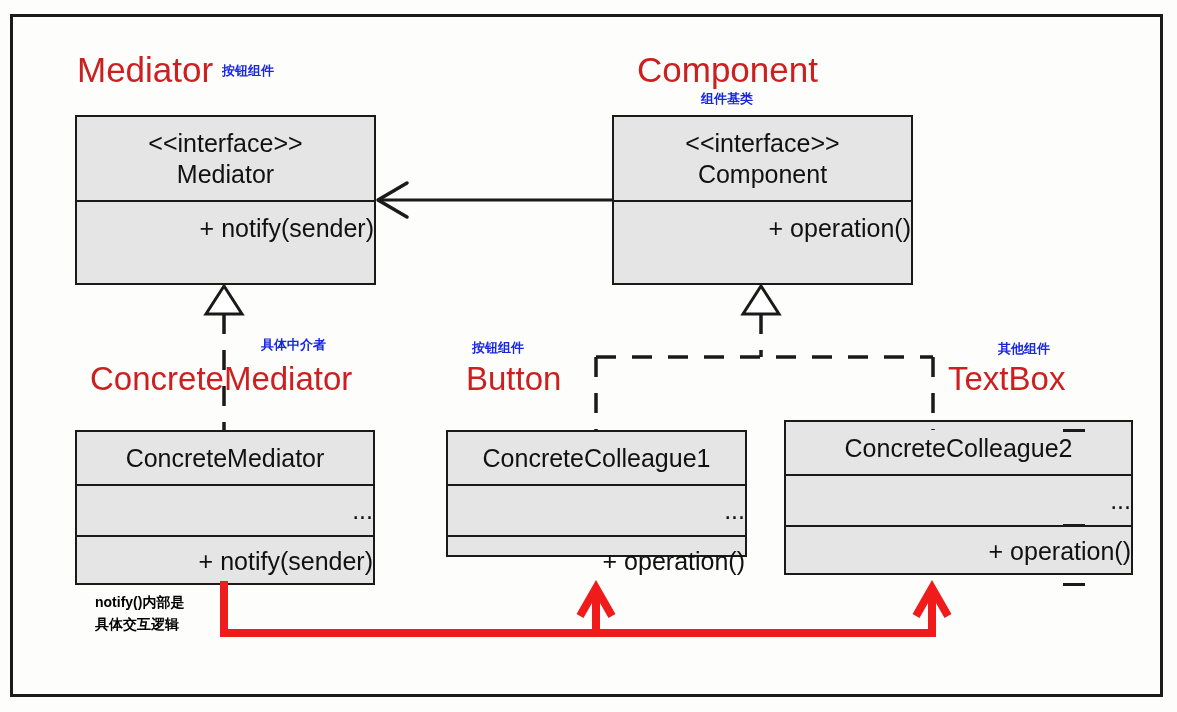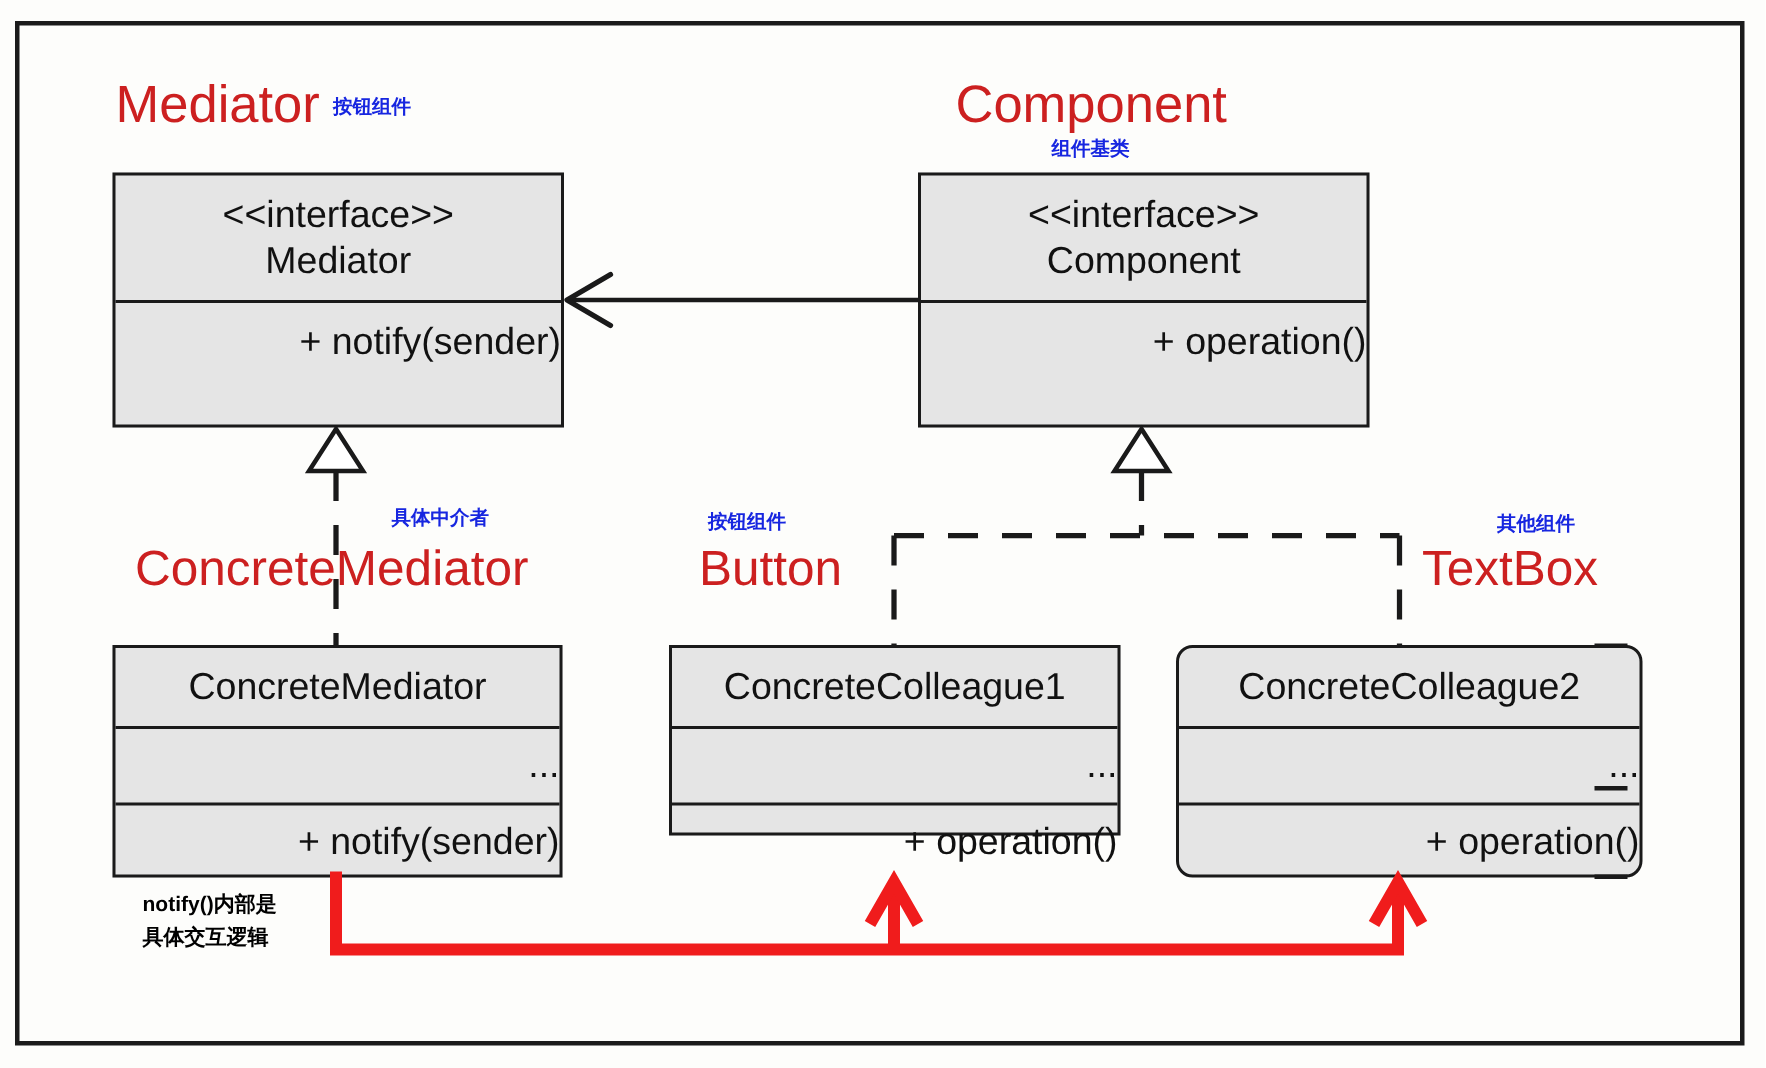--- a/index.html
+++ b/index.html
@@ -161,21 +161,21 @@
       <span>ConcreteColleague1</span>
     </div>
     <div class="uml-row left uml-sep" style="height:51px;">
       <span>...</span>
     </div>
     <div class="uml-row left uml-sep" style="height:50px;">
       <span>+ operation()</span>
     </div>
   </div>
 
-  <div class="uml-box" style="left:784px; top:430px; width:311px; height:155px;border-radius:11px;">
+  <div class="uml-box" style="left:784px; top:420px; width:349px; height:155px;">
     <div class="uml-row center" style="height:52px;">
       <span>ConcreteColleague2</span>
     </div>
     <div class="uml-row left uml-sep" style="height:51px;">
       <span>...</span>
     </div>
     <div class="uml-row left uml-sep" style="height:50px;">
       <span>+ operation()</span>
     </div>
   </div>

